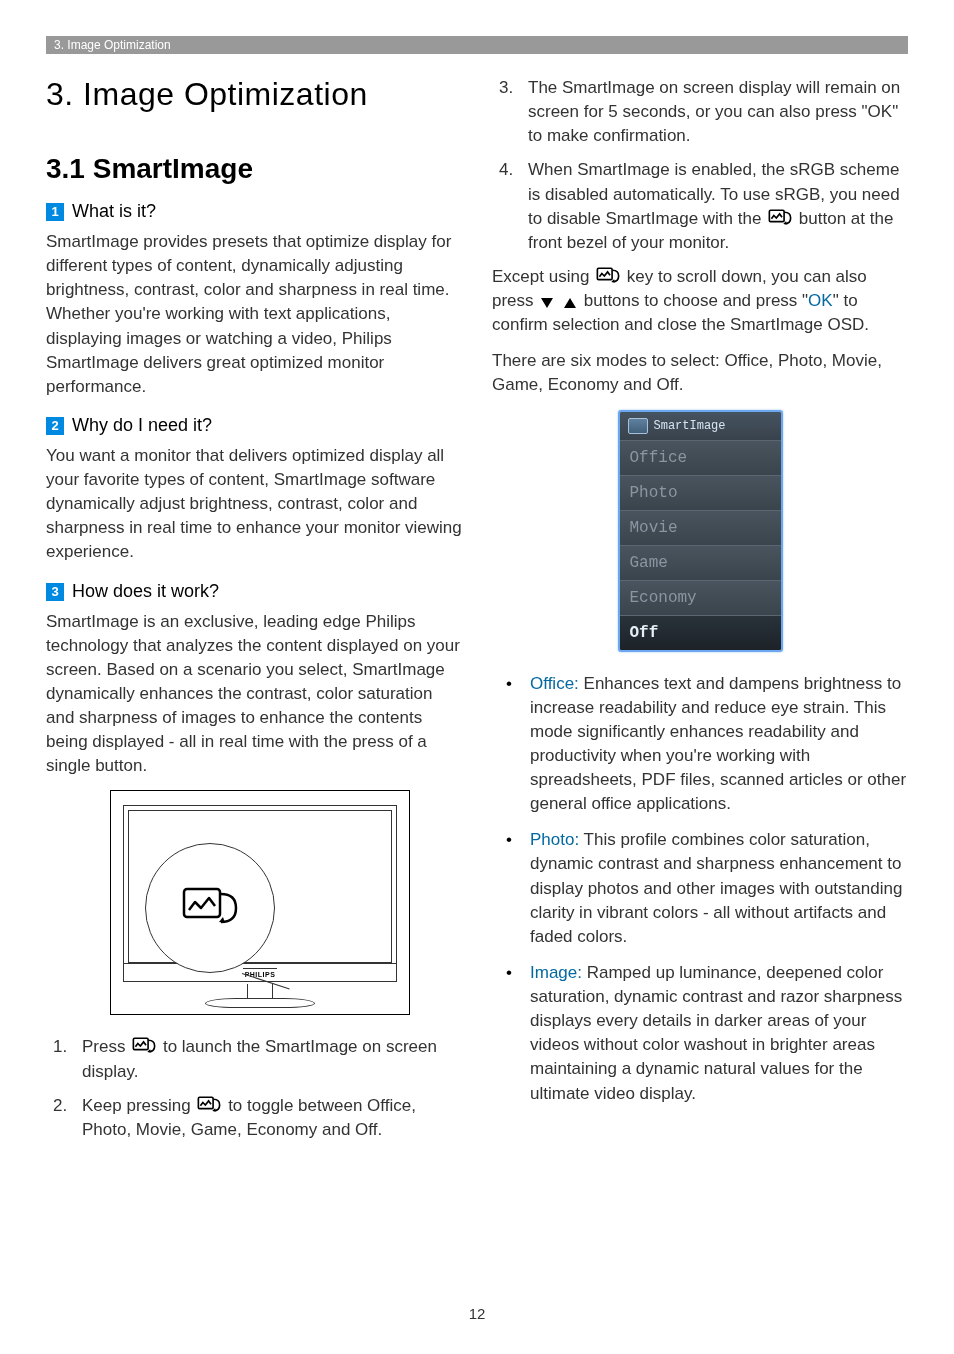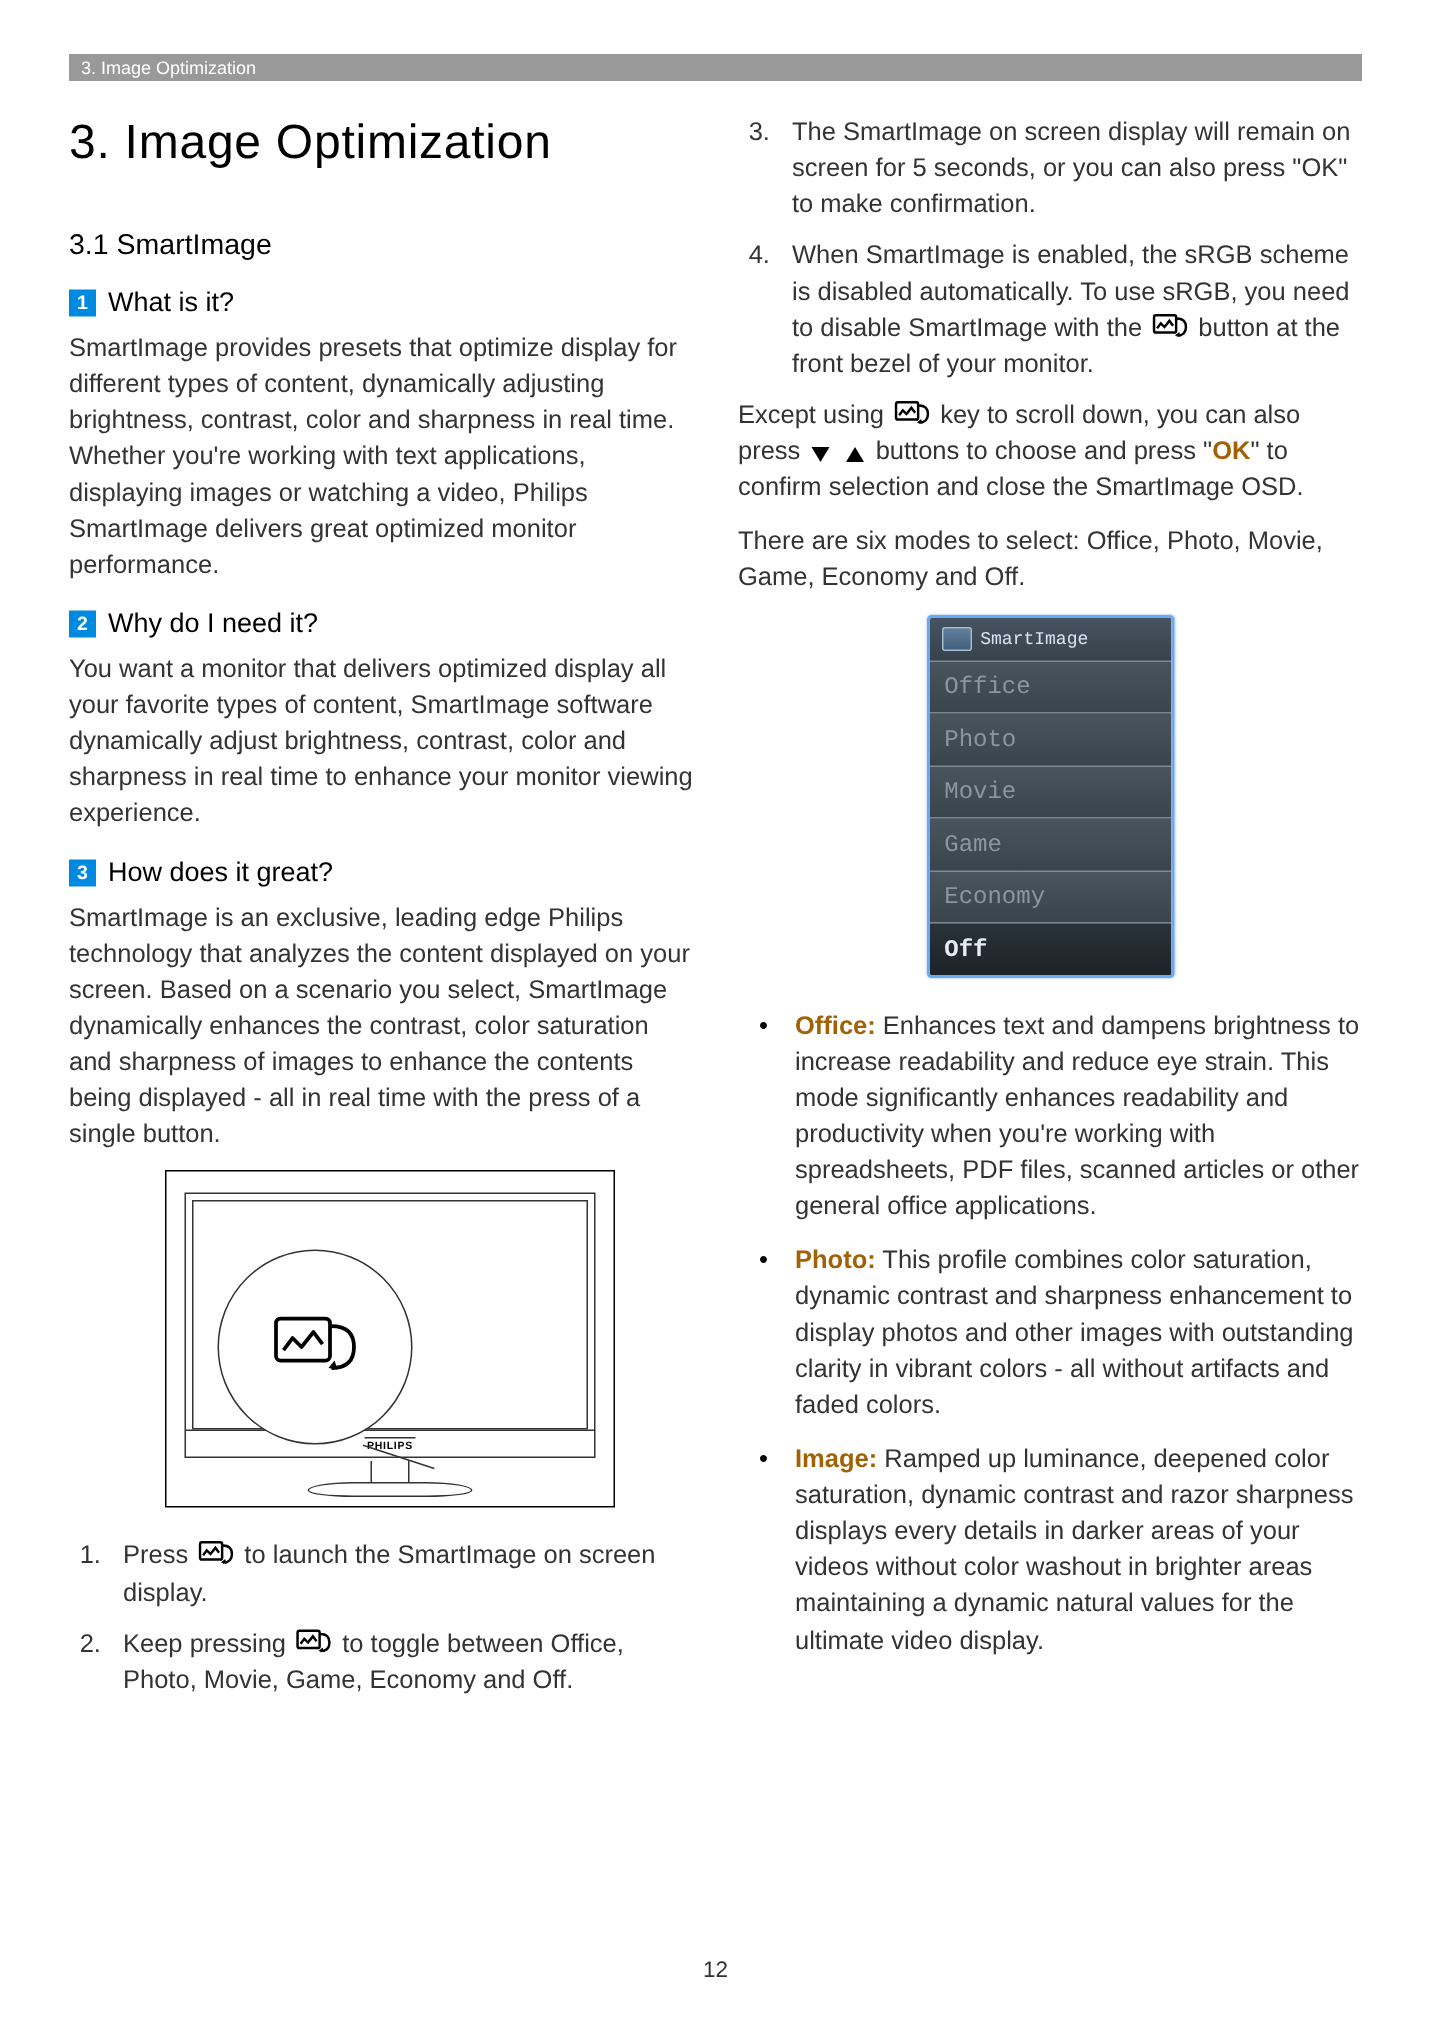--- a/index.html
+++ b/index.html
@@ -33,22 +33,22 @@
       flex: 1;
       min-width: 0;
     }
     h1 {
       font-size: 32px;
       font-weight: 400;
       margin-bottom: 40px;
       letter-spacing: 0.5px;
     }
     h2 {
-      font-size: 19px;
-      font-weight: 400;
+      font-size: 28px;
+      font-weight: 700;
       margin-bottom: 14px;
     }
     .num-box {
       display: inline-block;
       background: #0089e0;
       color: #fff;
       font-size: 13px;
       font-weight: 700;
       width: 18px;
       height: 18px;
@@ -97,22 +97,22 @@
     }
     .ul-modes li::before {
       content: "•";
       position: absolute;
       left: 0;
       top: 0;
       font-size: 17px;
       color: #000;
     }
     .bold {
-      font-weight: 700;
-      color: #a16207;
+      font-weight: 400;
+      color: #0369a1;
     }
     .icon-inline {
       display: inline-block;
       vertical-align: -3px;
       margin: 0 2px;
     }
     .monitor-figure {
       border: 1.5px solid #000;
       width: 300px;
       height: 225px;
@@ -274,21 +274,21 @@
       <span class="num-box">1</span><span>What is it?</span>
     </div>
     <p class="body">SmartImage provides presets that optimize display for different types of content, dynamically adjusting brightness, contrast, color and sharpness in real time. Whether you're working with text applications, displaying images or watching a video, Philips SmartImage delivers great optimized monitor performance.</p>
 
     <div class="q-heading">
       <span class="num-box">2</span><span>Why do I need it?</span>
     </div>
     <p class="body">You want a monitor that delivers optimized display all your favorite types of content, SmartImage software dynamically adjust brightness, contrast, color and sharpness in real time to enhance your monitor viewing experience.</p>
 
     <div class="q-heading">
-      <span class="num-box">3</span><span>How does it great?</span>
+      <span class="num-box">3</span><span>How does it work?</span>
     </div>
     <p class="body">SmartImage is an exclusive, leading edge Philips technology that analyzes the content displayed on your screen. Based on a scenario you select, SmartImage dynamically enhances the contrast, color saturation and sharpness of images to enhance the contents being displayed - all in real time with the press of a single button.</p>
 
 
     <div class="monitor-figure">
       <div class="monitor-outer">
         <div class="monitor-inner"></div>
         <div class="monitor-bezel-bottom">
           <div class="monitor-brand-line"></div>
           <div class="monitor-brand">PHILIPS</div>

